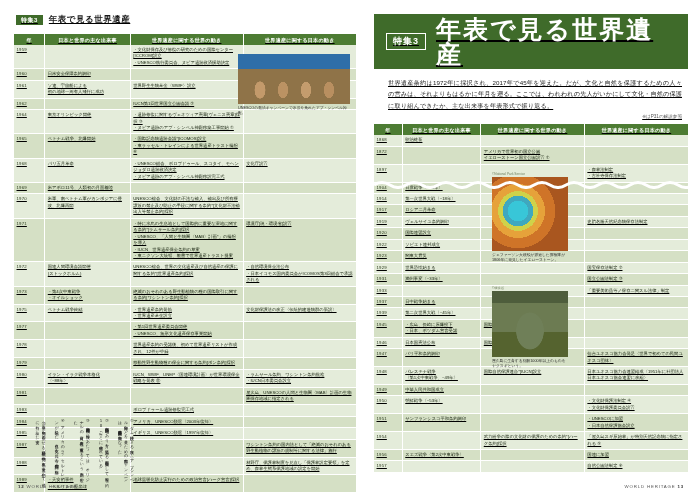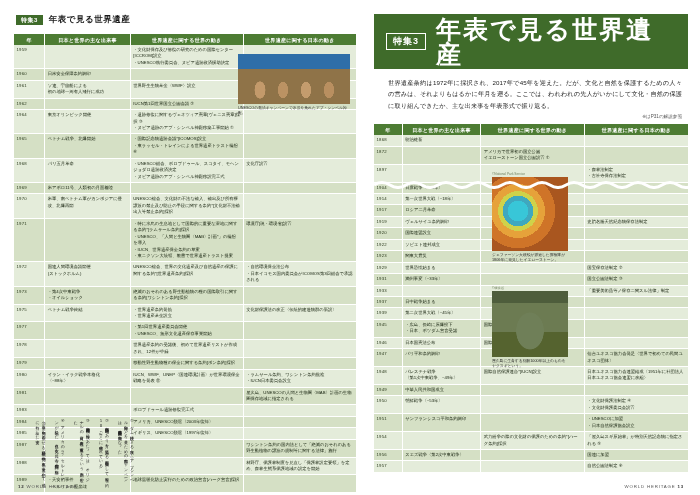--- a/index.html
+++ b/index.html
@@ -2,21 +2,21 @@
 <html lang="ja"><head>
 <meta charset="utf-8">
 <style>
   * { box-sizing: border-box; margin: 0; padding: 0; }
   html, body {
     width: 700px; height: 495px;
     background: #ffffff;
     font-family: "Liberation Sans", "DejaVu Sans", sans-serif;
     overflow: hidden;
   }
-  .spread { position: relative; width: 700px; height: 495px; display: flex; }
+  .spread { position: relative; width: 700px; height: 495px; display: flex; text-decoration: underline; }
   .page { position: relative; height: 495px; background: #fff; }
   .page-left  { width: 366px; padding: 8px 10px 0 14px; }
   .page-right { width: 334px; padding: 8px 12px 0 8px; }
   .gutter { position:absolute; left:366px; top:0; width:1px; height:495px; background:#f2f2f2; }
 
   
   .lhead { display:flex; align-items:center; gap:6px; margin:6px 0 8px 2px; }
   .tokushu-sm {
     background:#3f6b2a; color:#fff; font-size:6px; font-weight:bold;
     padding:2px 5px; letter-spacing:.5px; line-height:1;

